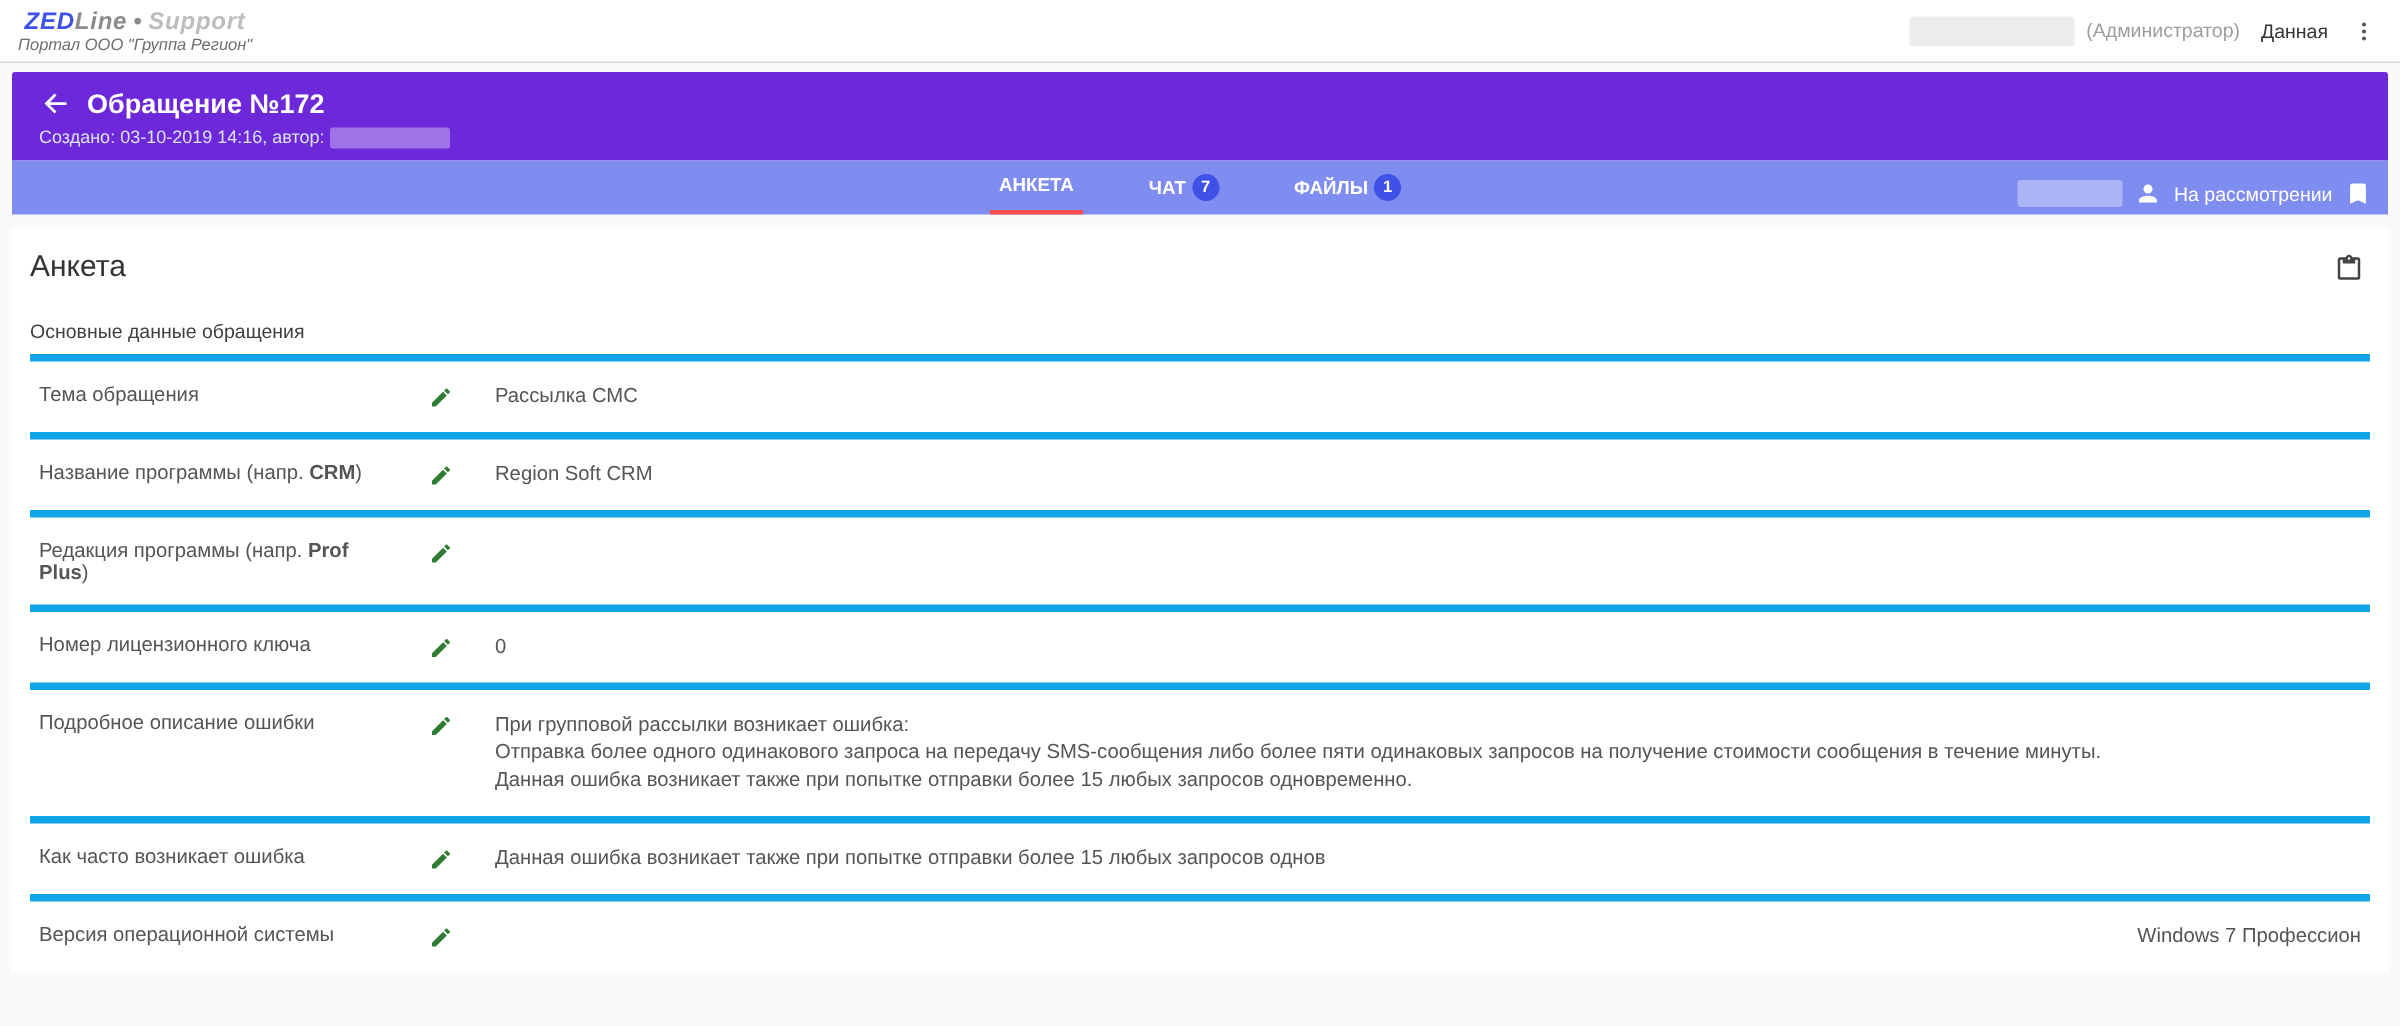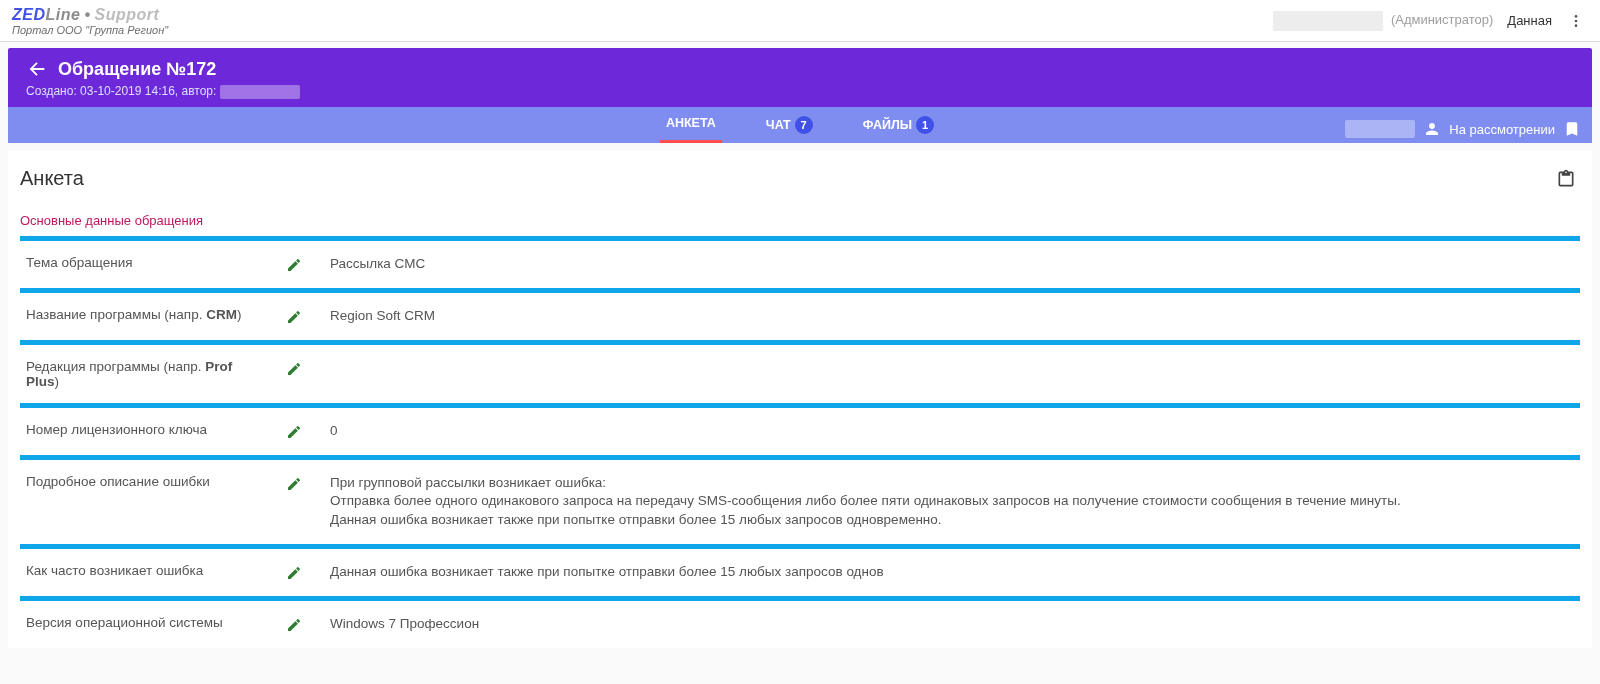--- a/index.html
+++ b/index.html
@@ -8,21 +8,21 @@
 
   .topbar {
     height: 42px;
     display: flex;
     align-items: center;
     padding: 4px 12px;
     background: #fff;
     border-bottom: 1px solid #d9d9d9;
   }
   .brand { display: flex; flex-direction: column; }
-  .brand-line1 { font-size: 16px; font-weight: 700; font-style: italic; color: #8c8c8c; letter-spacing: .5px; }
+  .brand-line1 { font-size: 16px; font-weight: 700; font-style: italic; color: #8c8c8c; letter-spacing: .5px; text-align: center; }
   .brand-line1 .zed { color: #3f51e6; }
   .brand-line1 .dot { color: #8c8c8c; padding:0 4px; }
   .brand-line1 .suf { color: #bdbdbd; font-style: italic; }
   .brand-line2 { font-size: 11px; font-style: italic; color: #6e6e6e; }
 
   .topbar-spacer { flex: 1; }
   .user-block { font-size: 13px; color: #9e9e9e; margin-right: 14px; }
   .user-hidden { display:inline-block; width: 110px; height: 20px; background: #ededed; vertical-align: middle; border-radius:2px; margin-right:4px; }
   .logout-btn { font-size: 13px; color: #333; background: none; border: none; cursor: pointer; margin-right: 12px; }
   .more-btn { background:none; border:none; cursor:pointer; padding:4px; color:#555; }
@@ -63,21 +63,21 @@
   }
 
   .card {
     background:#fff; margin:8px; padding:14px 12px 0;
     border-radius:2px;
   }
   .card-title-row { display:flex; align-items:center; }
   .card-title { font-size:20px; color:#333; flex:1; }
   .clipboard-btn { background:none; border:none; cursor:pointer; color:#444; padding:4px; }
 
-  .section-label { font-size:13px; color:#be185d; margin:20px 0 8px; }
+  .section-label { font-size:13px; color:#404040; margin:20px 0 8px; }
   .form-rows { }
   .form-row {
     display:flex; align-items:flex-start; gap:20px;
     padding:14px 6px; border-top:5px solid #0ea5e9;
     font-size:13.5px; color:#555;
   }
   .form-label { width:240px; }
   .form-label b { font-weight:700; }
   .edit-btn { background:none; border:none; cursor:pointer; color:#2e7d32; padding:2px 8px 0 0; }
   .form-value { flex:1; line-height:1.4; }
@@ -214,16 +214,16 @@
         <button class="edit-btn"><span><svg width="16" height="16" viewBox="0 0 24 24" fill="#2e7d32">
               <path d="M3 17.25V21h3.75L17.81 9.94l-3.75-3.75L3 17.25zM20.71 7.04a1 1 0 0 0 0-1.41l-2.34-2.34a1 1 0 0 0-1.41 0l-1.83 1.83 3.75 3.75 1.83-1.83z"></path>
             </svg></span></button>
         <div class="form-value" style="white-space: pre-line;">Данная ошибка возникает также при попытке отправки более 15 любых запросов однов</div>
       </div>
       <div class="form-row">
         <div class="form-label"><span>Версия операционной системы</span></div>
         <button class="edit-btn"><span><svg width="16" height="16" viewBox="0 0 24 24" fill="#2e7d32">
               <path d="M3 17.25V21h3.75L17.81 9.94l-3.75-3.75L3 17.25zM20.71 7.04a1 1 0 0 0 0-1.41l-2.34-2.34a1 1 0 0 0-1.41 0l-1.83 1.83 3.75 3.75 1.83-1.83z"></path>
             </svg></span></button>
-        <div class="form-value" style="white-space: pre-line;">Windows 7 Профессион</div>
+        <div class="form-value" style="white-space: pre-line; text-align: right;">Windows 7 Профессион</div>
       </div>
     </div>
 </div>
 
 </body></html>

